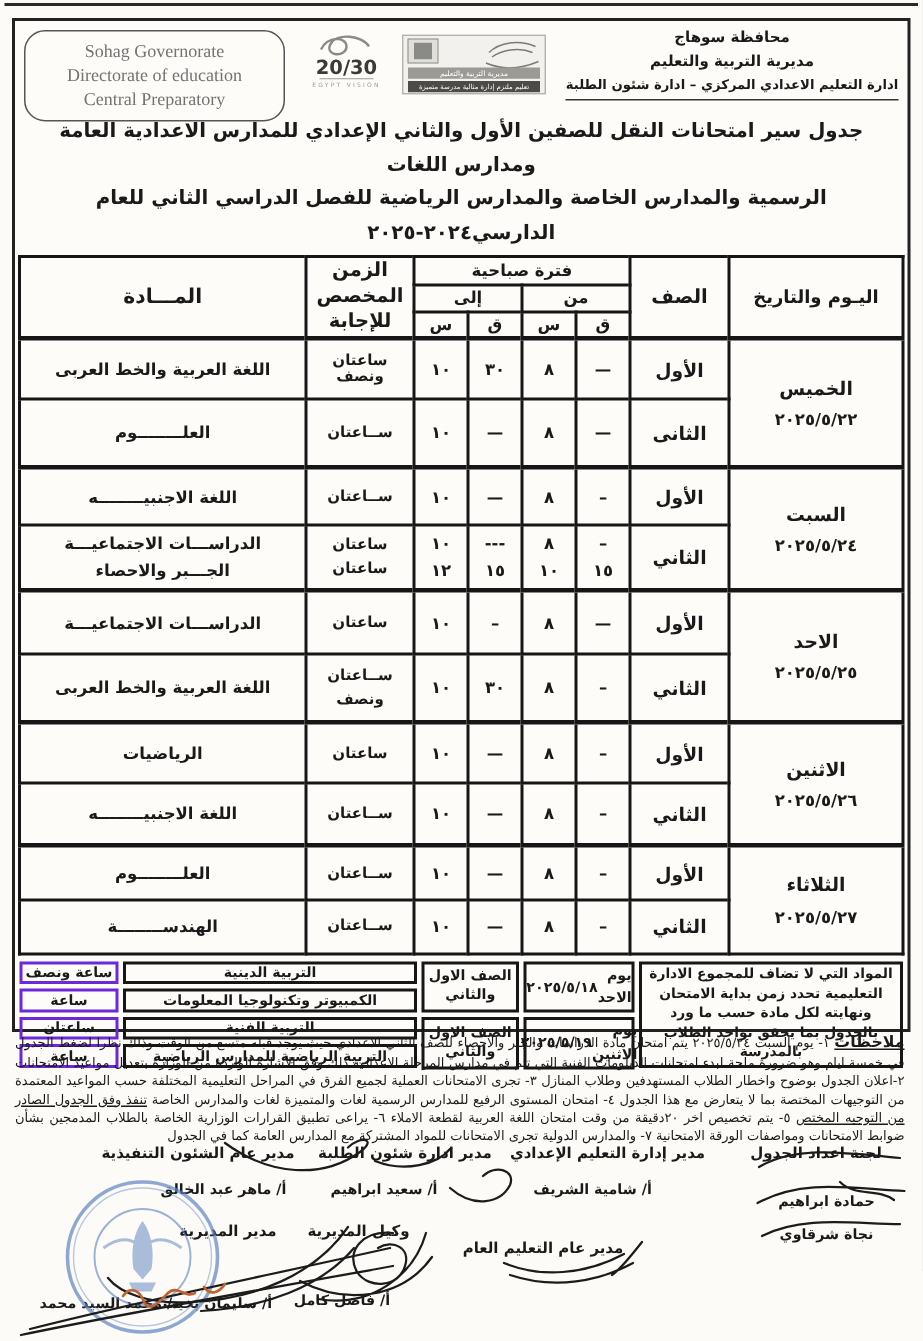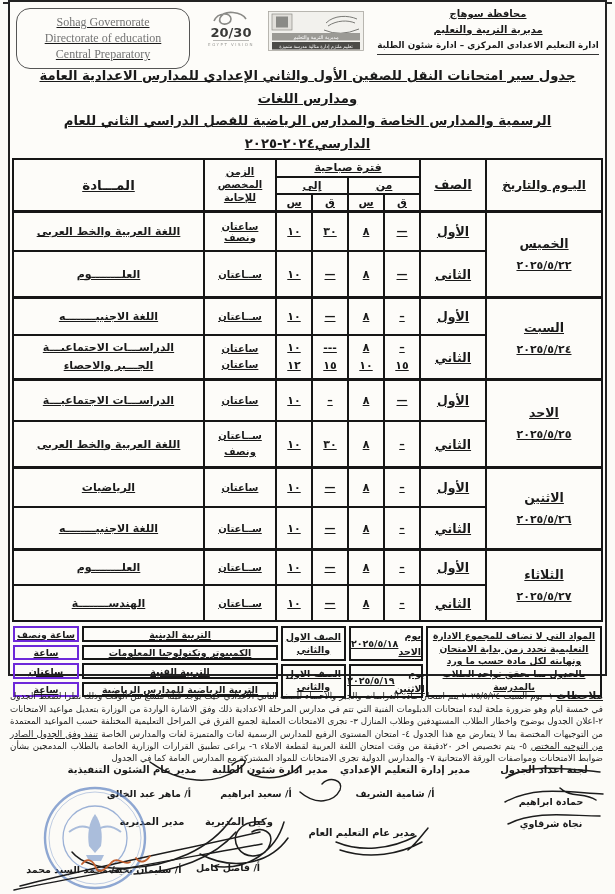--- a/index.html
+++ b/index.html
@@ -1,34 +1,34 @@
 <!DOCTYPE html>
 <html lang="ar"><head>
 <meta charset="utf-8">
 <style>
   html,body{margin:0;padding:0;background:#e9e7e2;}
   .page{width:615px;height:894px;position:relative;margin:0 auto;background:#fcfbf7;
         font-family:"DejaVu Sans",sans-serif;color:#1a1a1a;direction:rtl;overflow:hidden;}
   .topline{position:absolute;top:2px;left:3px;right:3px;border-top:2.5px solid #2a2a2a;}
-  .frame{position:absolute;top:0;left:8px;width:595px;height:672px;border:2px solid #222;background:#fdfcf9;box-sizing:content-box;text-decoration:underline;}
+  .frame{position:absolute;top:12px;left:8px;width:595px;height:672px;border:2px solid #222;background:#fdfcf9;box-sizing:content-box;}
   
   .hdr{display:flex;align-items:flex-start;padding:4px 6px 0 6px;height:60px;box-sizing:border-box;}
   .hdr-right{width:222px;text-align:center;font-weight:bold;font-size:10px;line-height:1.55;}
   .hdr-right .l3{font-size:8.8px;border-bottom:1px solid #333;padding-bottom:1px;display:inline-block;}
   .logos{flex:1;display:flex;justify-content:center;align-items:center;gap:10px;padding-top:4px;}
   .engbox{width:168px;border:1.3px solid #555;border-radius:14px;font-family:"Liberation Serif",serif;
           font-size:12px;text-align:center;line-height:1.35;padding:5px 2px;color:#737373;margin-top:2px;direction:ltr;}
   
   .title{text-align:center;font-weight:bold;font-size:13.2px;line-height:1.72;padding:3px 4px 2px;}
   
   table.main{border-collapse:collapse;margin:0 2px;width:591px;table-layout:fixed;}
   .main th,.main td{border:2px solid #161616;text-align:center;vertical-align:middle;padding:1px;overflow:hidden;}
   .main th{font-weight:bold;}
   .h-day{font-size:12px;} .h-grade{font-size:13px;} .h-per{font-size:11px;} .h-sm{font-size:11px;margin-left:24px;}
-  .h-dur{font-size:10px;line-height:1.3;} .h-sub{font-size:13.5px;}
+  .h-dur{font-size:13px;line-height:1.3;} .h-sub{font-size:13.5px;}
   .c-day{font-size:12.5px;font-weight:bold;line-height:1.8;}
   .c-day .dt{font-size:11px;display:block;}
   .c-day .dn{display:block;}
   .c-grade{font-size:12.5px;font-weight:bold;}
   .c-num{font-size:11px;font-weight:bold;}
   .c-dur{font-size:10px;font-weight:bold;}
   .c-sub{font-size:11px;font-weight:bold;}
   .ml{white-space:pre-line;line-height:1.6;}
   tr.grp td{border-top-width:3px;}
   

